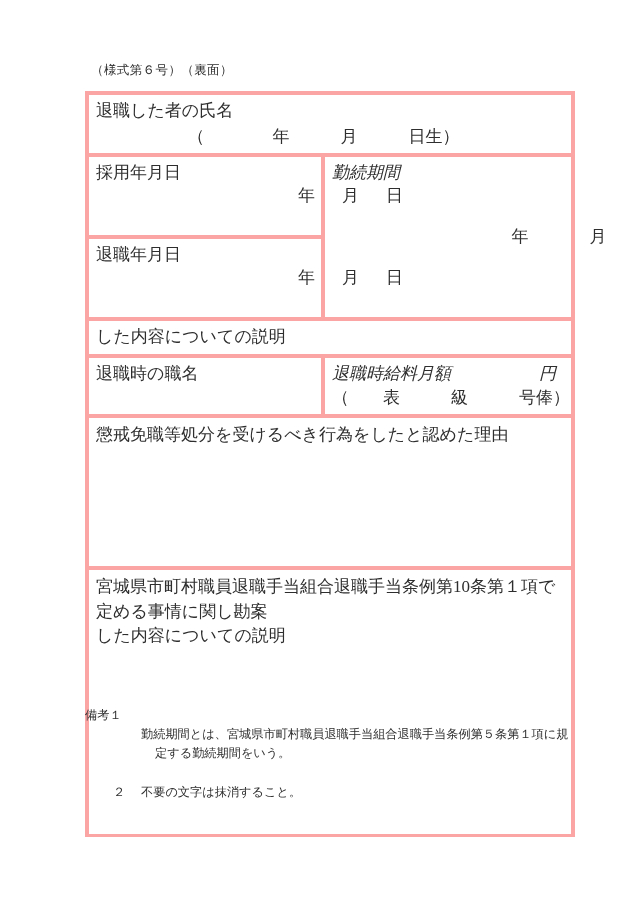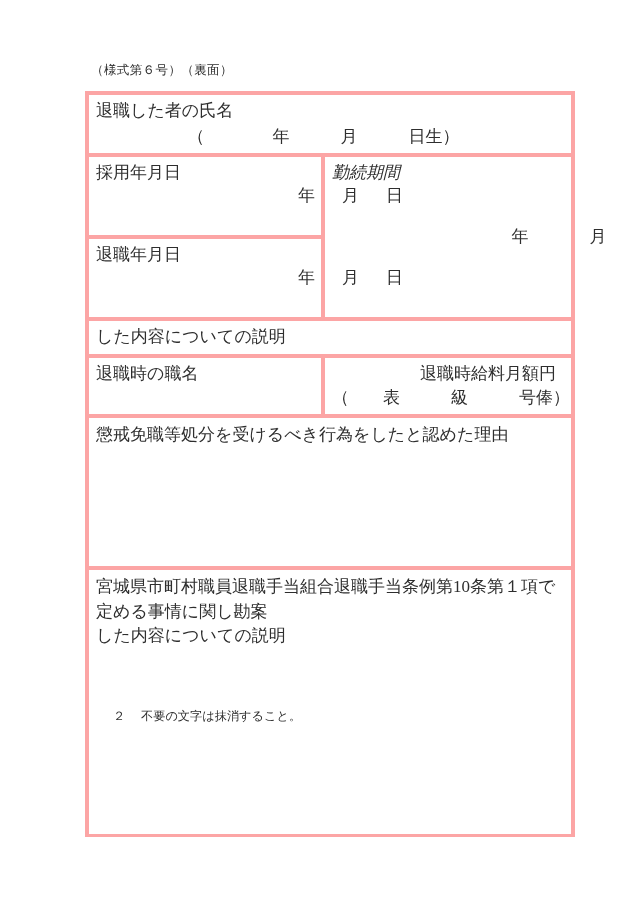--- a/index.html
+++ b/index.html
@@ -96,22 +96,23 @@
   .tenure-vals {
     margin-top: 18px;
     padding-left: 120px;
     white-space: pre;
   }
   .tenure-vals .ty { display: inline-block; width: 78px; }
 
   
   .salary-line1 {
     display: flex;
-    justify-content: flex-end;
-    white-space: pre;
+    justify-content: space-between;
+    white-space: pre;
+    font-style: italic;
   }
   .salary-line1 .yen { padding-right: 9px; }
   .salary-line2 {
     padding-right: 9px;
     margin-top: 2px;
     white-space: pre;
   }
 
   .block-text {
     white-space: pre-line;
@@ -241,19 +242,26 @@
             <div class="block-text">宮城県市町村職員退職手当組合退職手当条例第10条第１項で定める事情に関し勘案
 した内容についての説明</div>
           </div>
         </td>
       </tr>
 
     </tbody>
   </table>
 
   <div class="notes">
+    <div class="note note-1">
+      <span class="marker">備考１</span>
+      <span class="body">
+        <span>勤続期間とは、宮城県市町村職員退職手当組合退職手当条例第５条第１項に規</span>
+        <span class="cont">定する勤続期間をいう。</span>
+      </span>
+    </div>
     <div class="note note-2">
       <span class="marker">２</span>
       <span class="body">不要の文字は抹消すること。</span>
     </div>
   </div>
 
 </div>
 
 </body></html>

